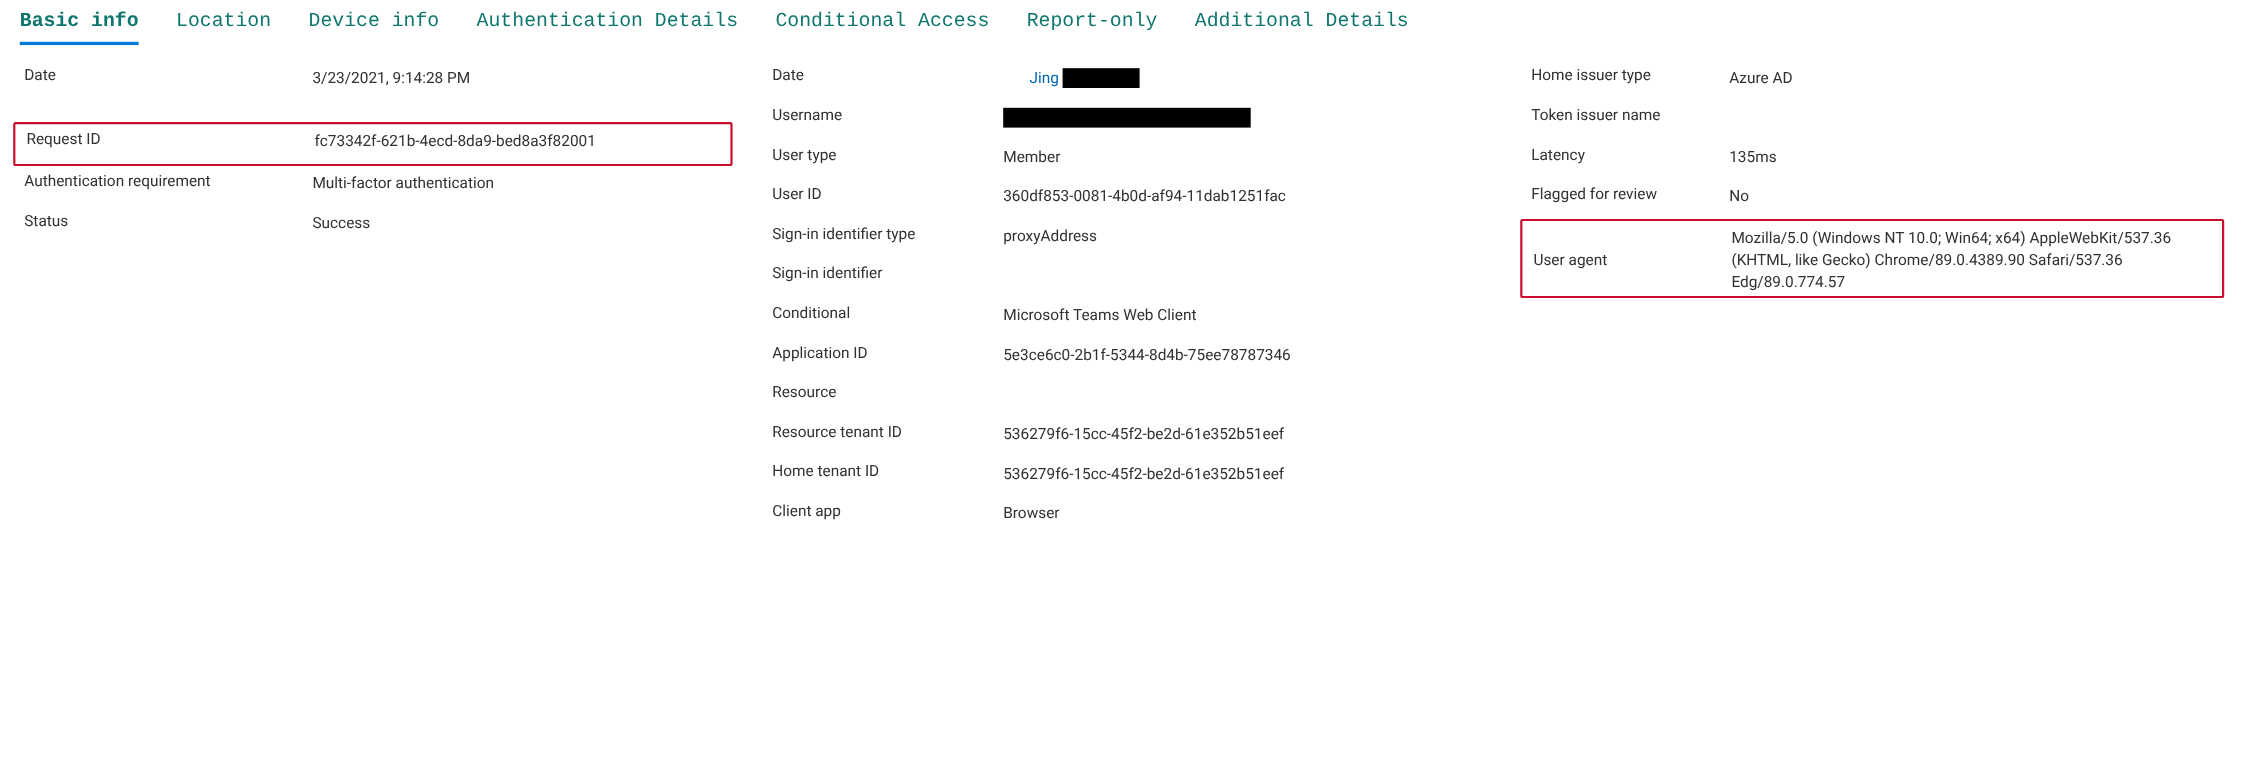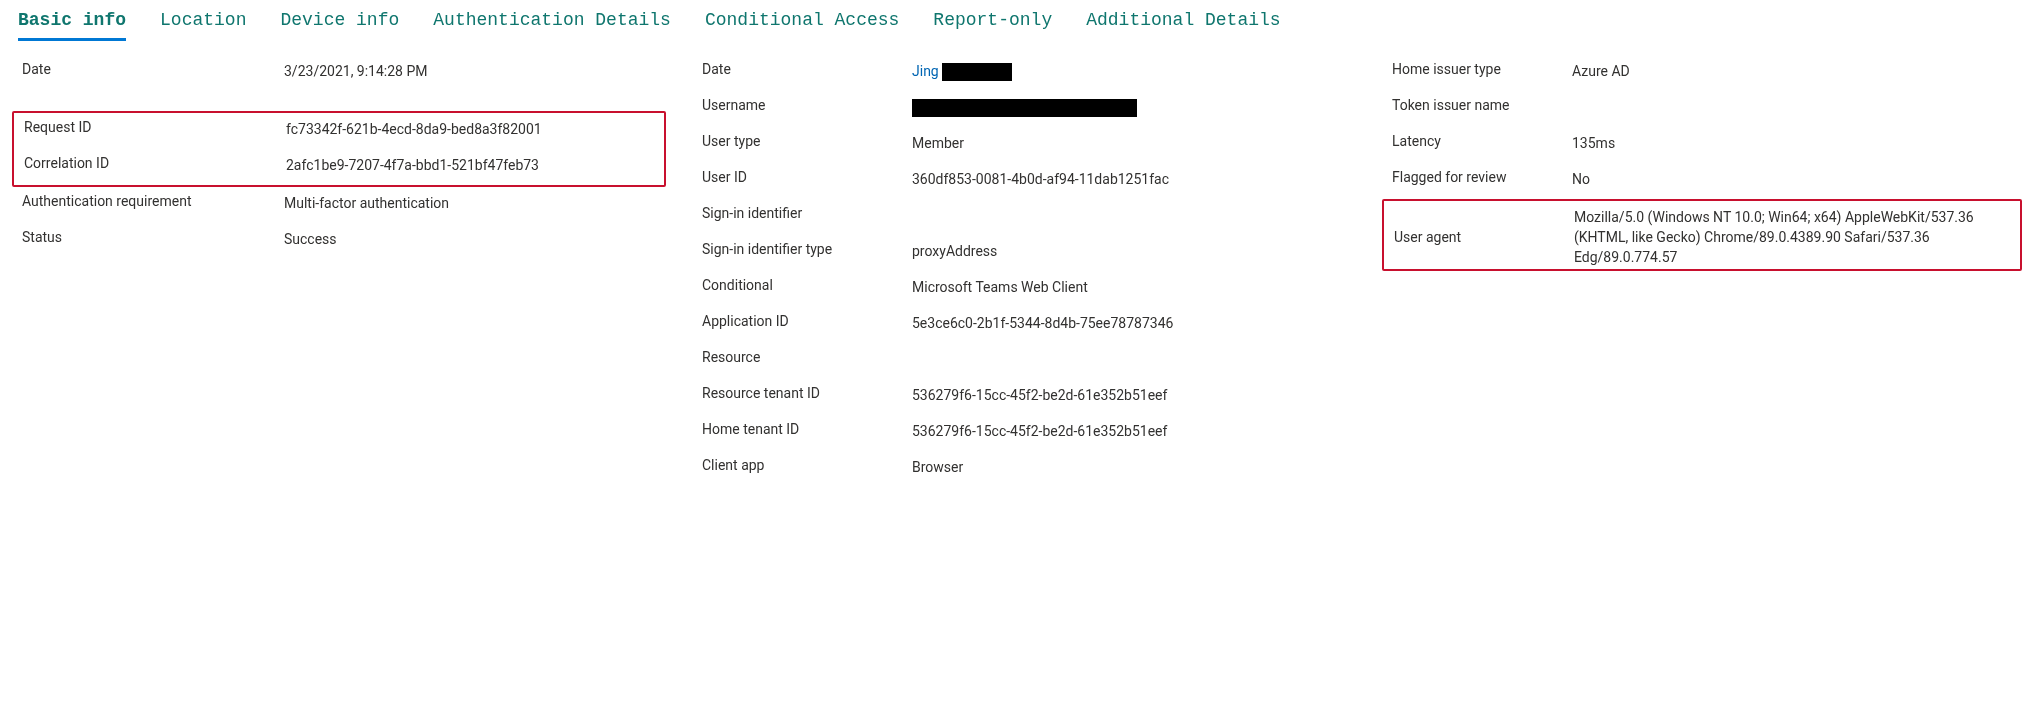--- a/index.html
+++ b/index.html
@@ -62,21 +62,21 @@
     padding-top: 4px;
   }
   .row .value {
     color: #323130;
     padding-top: 4px;
     line-height: 20px;
   }
   .col1 .label { width: 262px; flex: 0 0 262px; }
   .col2 .label { width: 210px; flex: 0 0 210px; }
   .col3 .label { width: 180px; flex: 0 0 180px; }
-  .link { color: #0065b3; cursor: pointer; }
+  .link { color: #0065b3; cursor: pointer; margin-left: 24px; }
   .redacted {
     display: inline-block;
     background: #000000;
     height: 18px;
     vertical-align: middle;
   }
   
   .hl-box {
     border: 2px solid #c8102e;
     border-radius: 2px;
@@ -109,24 +109,20 @@
       <div class="row">
         <div class="label">Date</div>
         <div class="value">3/23/2021, 9:14:28 PM</div>
       </div>
 
       <div class="hl-box">
         <div class="row">
           <div class="label">Request ID</div>
           <div class="value">fc73342f-621b-4ecd-8da9-bed8a3f82001</div>
         </div>
-        <div class="row">
-          <div class="label">Correlation ID</div>
-          <div class="value">2afc1be9-7207-4f7a-bbd1-521bf47feb73</div>
-        </div>
       </div>
 
       <div class="row">
         <div class="label">Authentication requirement</div>
         <div class="value">Multi-factor authentication</div>
       </div>
       <div class="row">
         <div class="label">Status</div>
         <div class="value">Success</div>
       </div>
@@ -148,26 +144,26 @@
       </div>
       <div class="row">
         <div class="label">User type</div>
         <div class="value">Member</div>
       </div>
       <div class="row">
         <div class="label">User ID</div>
         <div class="value">360df853-0081-4b0d-af94-11dab1251fac</div>
       </div>
       <div class="row">
+        <div class="label">Sign-in identifier type</div>
+        <div class="value">proxyAddress</div>
+      </div>
+      <div class="row">
         <div class="label">Sign-in identifier</div>
         <div class="value"></div>
-      </div>
-      <div class="row">
-        <div class="label">Sign-in identifier type</div>
-        <div class="value">proxyAddress</div>
       </div>
       <div class="row">
         <div class="label">Conditional</div>
         <div class="value">Microsoft Teams Web Client</div>
       </div>
       <div class="row">
         <div class="label">Application ID</div>
         <div class="value">5e3ce6c0-2b1f-5344-8d4b-75ee78787346</div>
       </div>
       <div class="row">

